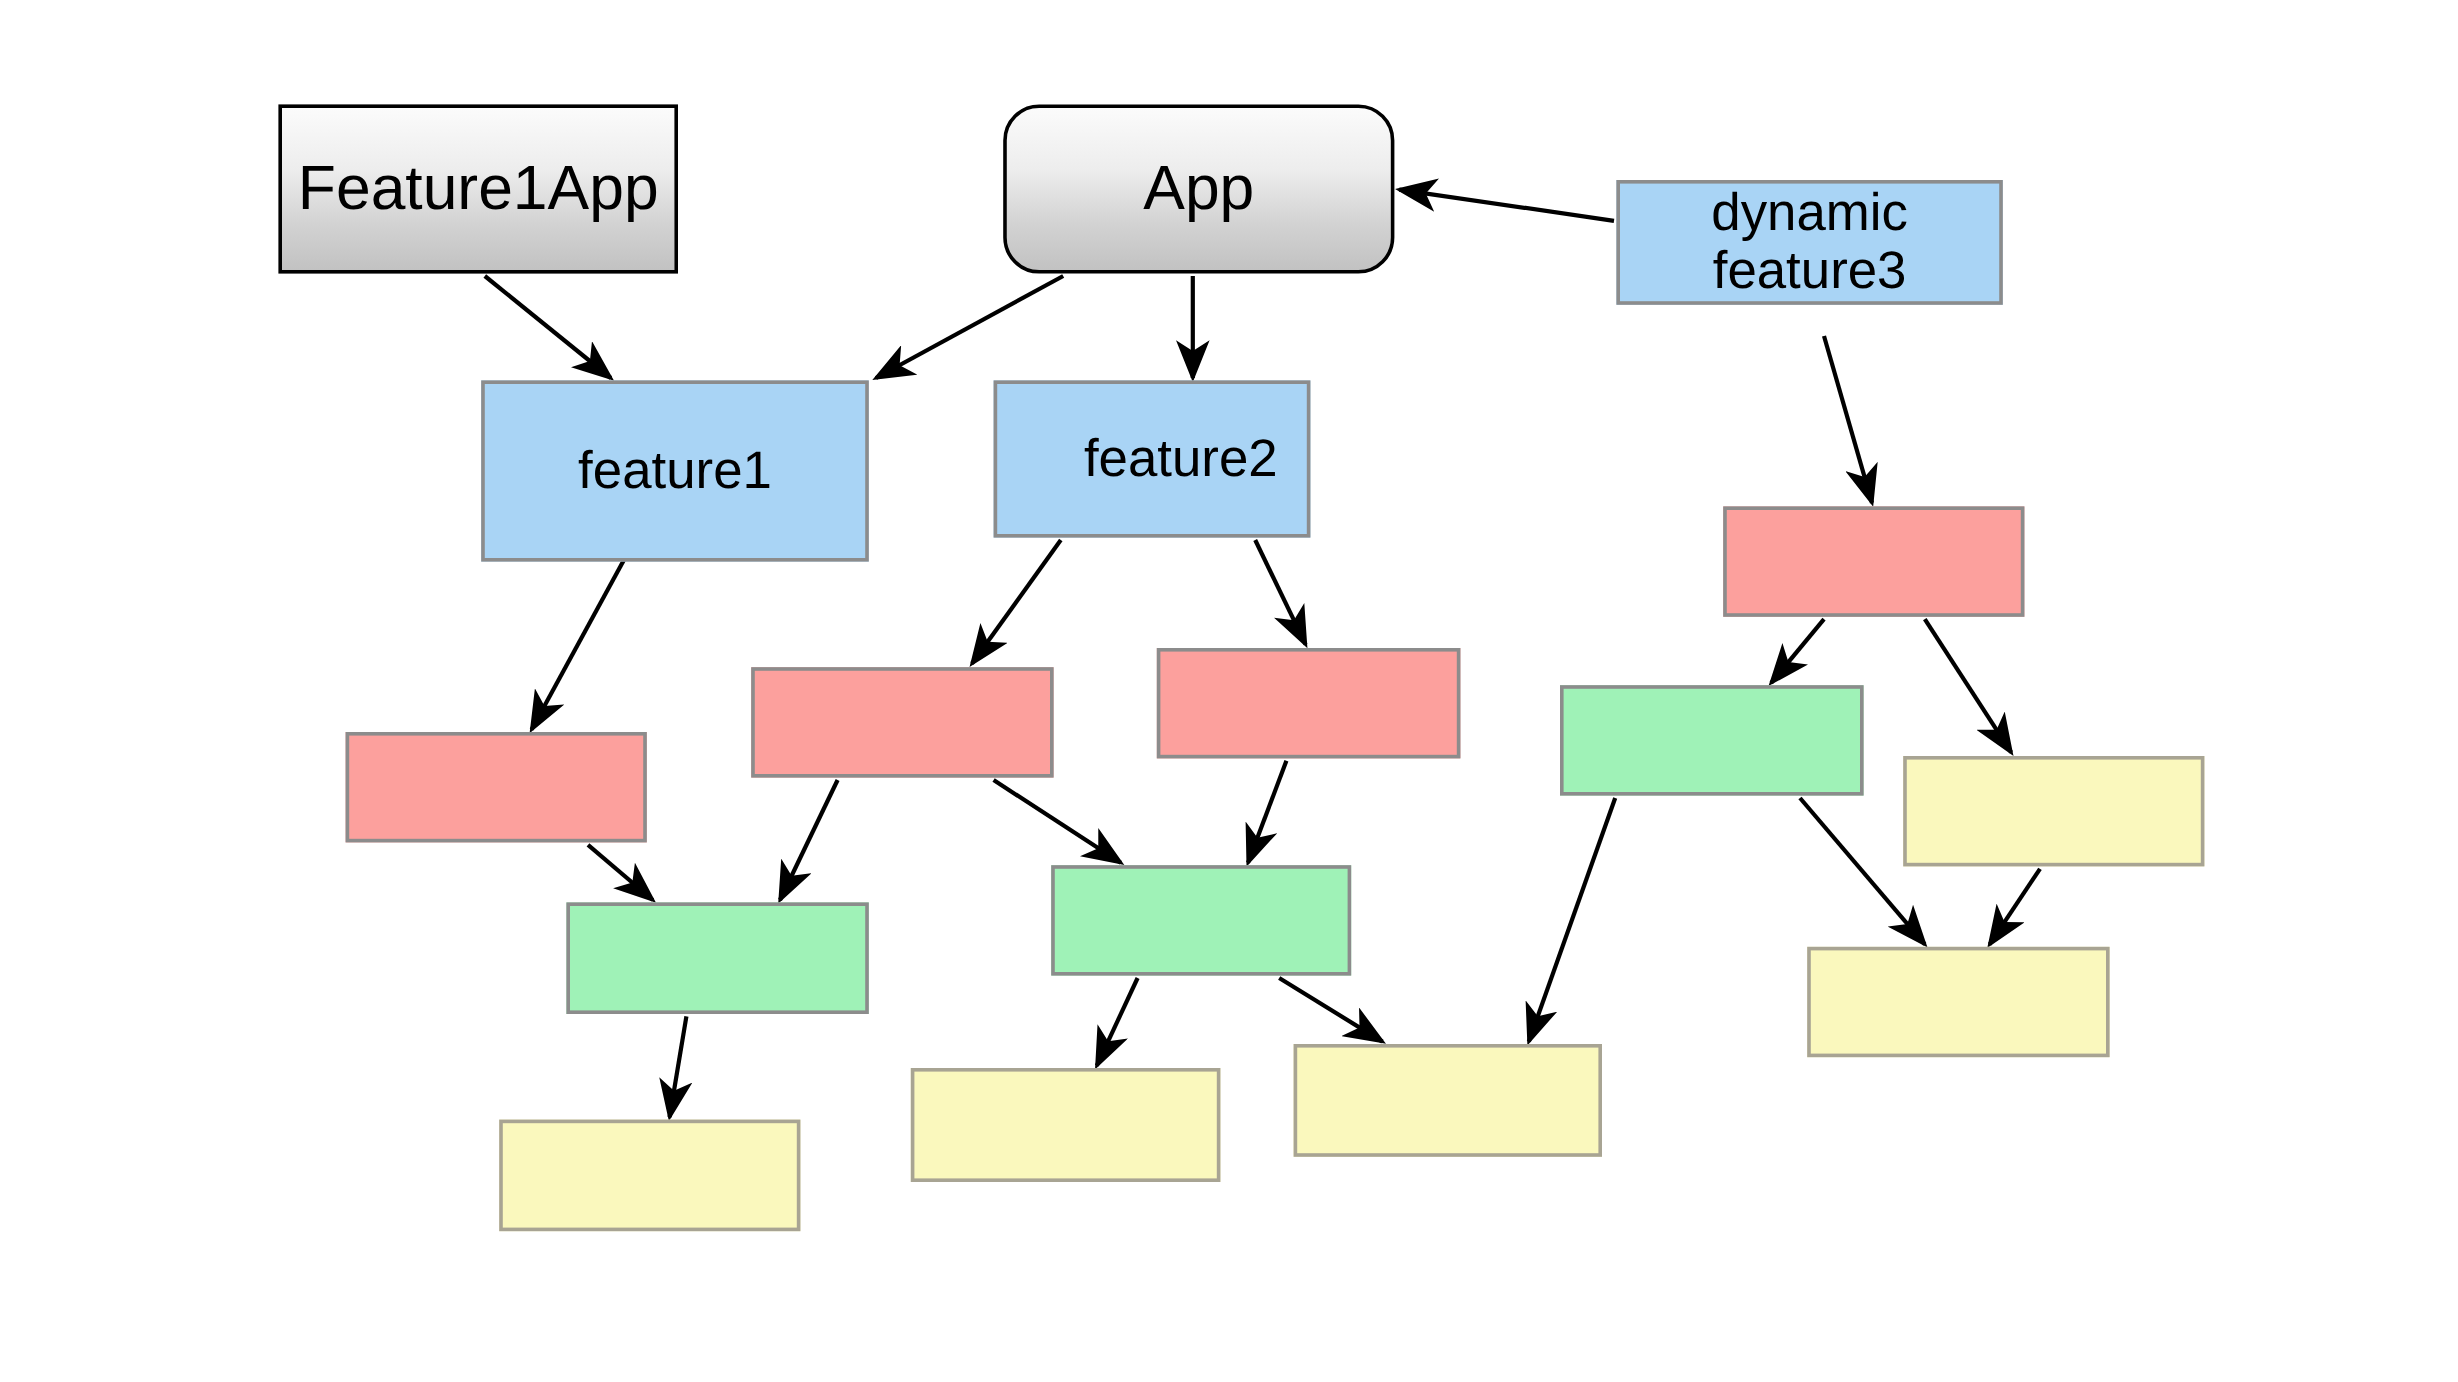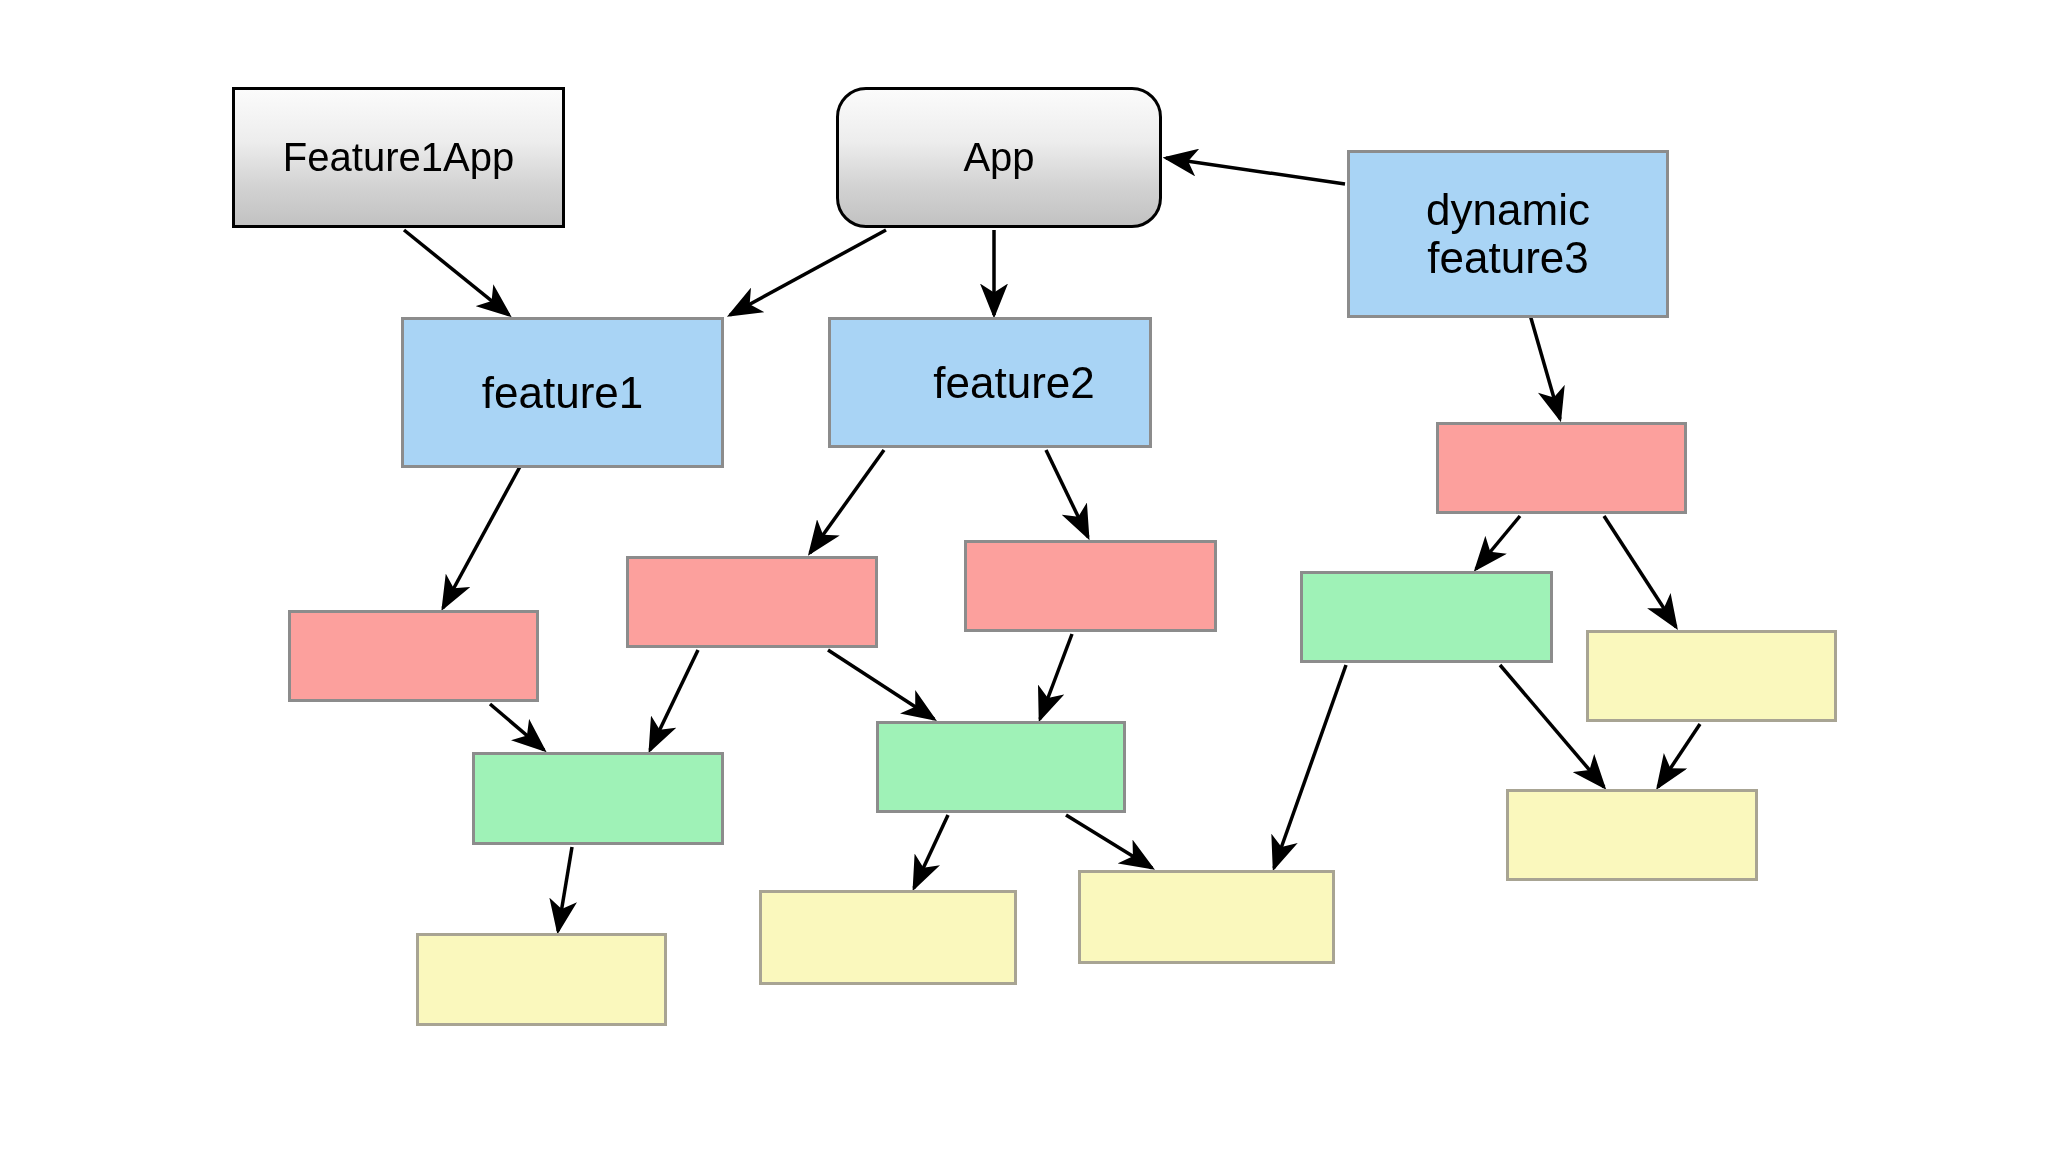--- a/index.html
+++ b/index.html
@@ -33,21 +33,21 @@
     align-items: center;
     justify-content: center;
     text-align: center;
     line-height: 1.08;
     color: #000000;
     white-space: pre-line;
   }
   .node-app {
     border: 3px solid #000000;
     background: linear-gradient(to bottom, #fbfbfb 0%, #ededed 38%, #d2d2d2 72%, #c2c2c2 100%);
-    font-size: 40px;
+    font-size: 52px;
   }
   .node-feature {
     border: 3px solid #8c8c8c;
     background: #a9d4f5;
     font-size: 44px;
   }
   .node-red {
     border: 3px solid #8c8c8c;
     background: #fca09d;
   }
@@ -89,24 +89,24 @@
         <line x1="948" y1="815" x2="914" y2="888" stroke="#000000" stroke-width="3.5" marker-end="url(#arrowhead)"></line>
         <line x1="1066" y1="815" x2="1152" y2="868" stroke="#000000" stroke-width="3.5" marker-end="url(#arrowhead)"></line>
         <line x1="1346" y1="665" x2="1274" y2="868" stroke="#000000" stroke-width="3.5" marker-end="url(#arrowhead)"></line>
         <line x1="1500" y1="665" x2="1604" y2="787" stroke="#000000" stroke-width="3.5" marker-end="url(#arrowhead)"></line>
         <line x1="1700" y1="724" x2="1658" y2="787" stroke="#000000" stroke-width="3.5" marker-end="url(#arrowhead)"></line>
       </g>
   </svg>
   <div id="nodes-group">
       <div class="node node-app" style="left: 232px; top: 87px; width: 333px; height: 141px;"><span>Feature1App</span></div>
       <div class="node node-app" style="left: 836px; top: 87px; width: 326px; height: 141px; border-radius: 30px;"><span>App</span></div>
-      <div class="node node-feature" style="left: 1347px; top: 150px; width: 322px; height: 168px;"><span>dynamic
+      <div class="node node-feature" style="left: 1347px; top: 150px; width: 322px; height: 104px;"><span>dynamic
 feature3</span></div>
       <div class="node node-feature" style="left: 401px; top: 317px; width: 323px; height: 151px;"><span>feature1</span></div>
-      <div class="node node-feature" style="left: 828px; top: 317px; width: 324px; height: 131px; padding-left: 48px;"><span>feature2</span></div>
+      <div class="node node-feature" style="left: 828px; top: 317px; width: 264px; height: 131px; padding-left: 48px;"><span>feature2</span></div>
       <div class="node node-red" style="left: 288px; top: 610px; width: 251px; height: 92px;"></div>
       <div class="node node-red" style="left: 626px; top: 556px; width: 252px; height: 92px;"></div>
       <div class="node node-red" style="left: 964px; top: 540px; width: 253px; height: 92px;"></div>
       <div class="node node-red" style="left: 1436px; top: 422px; width: 251px; height: 92px;"></div>
       <div class="node node-green" style="left: 472px; top: 752px; width: 252px; height: 93px;"></div>
       <div class="node node-green" style="left: 876px; top: 721px; width: 250px; height: 92px;"></div>
       <div class="node node-green" style="left: 1300px; top: 571px; width: 253px; height: 92px;"></div>
       <div class="node node-yellow" style="left: 416px; top: 933px; width: 251px; height: 93px;"></div>
       <div class="node node-yellow" style="left: 759px; top: 890px; width: 258px; height: 95px;"></div>
       <div class="node node-yellow" style="left: 1078px; top: 870px; width: 257px; height: 94px;"></div>

